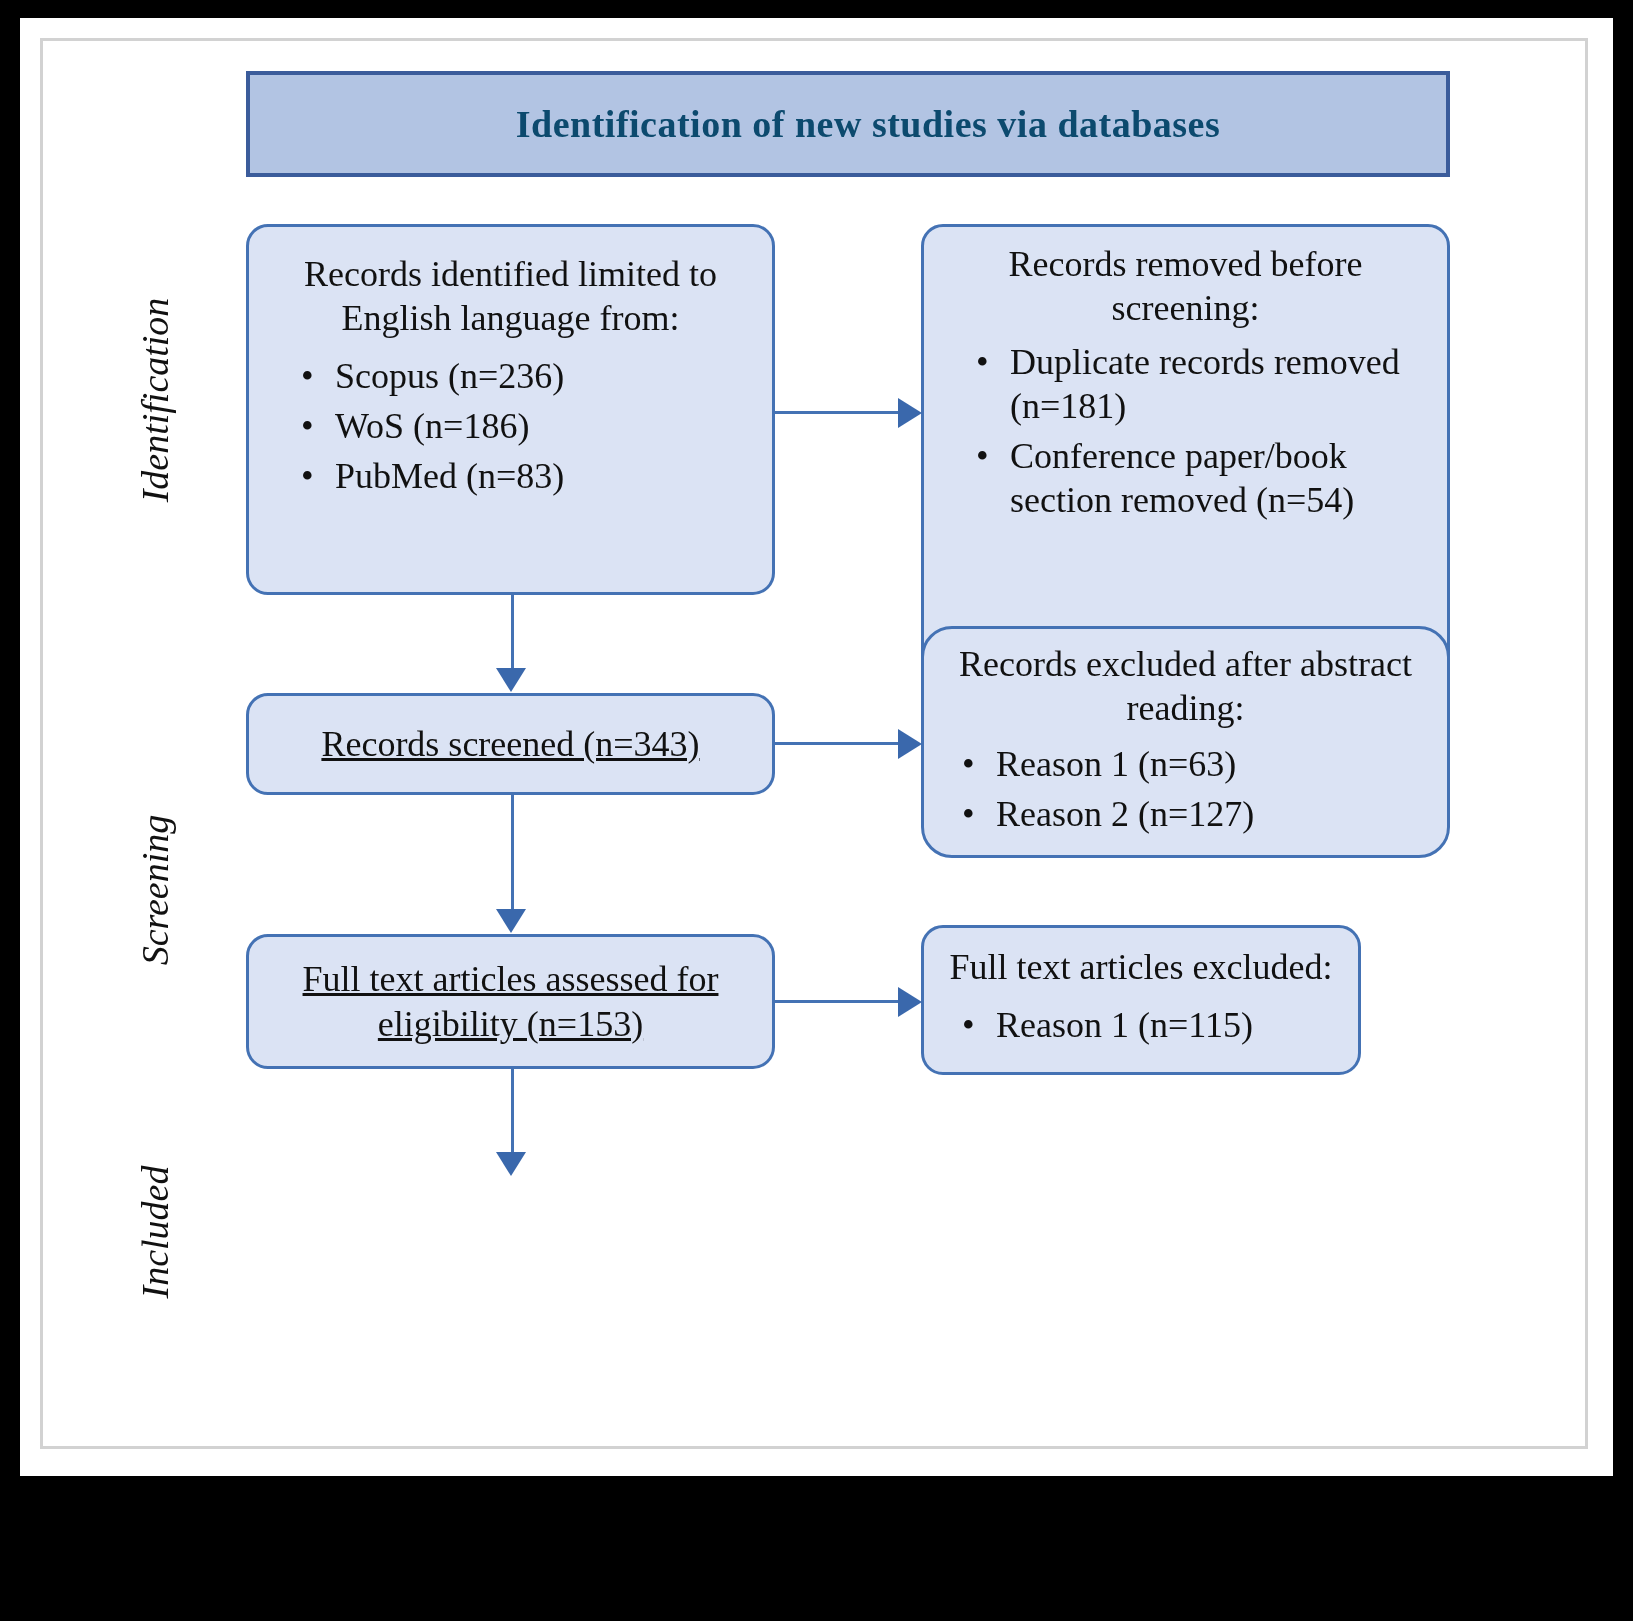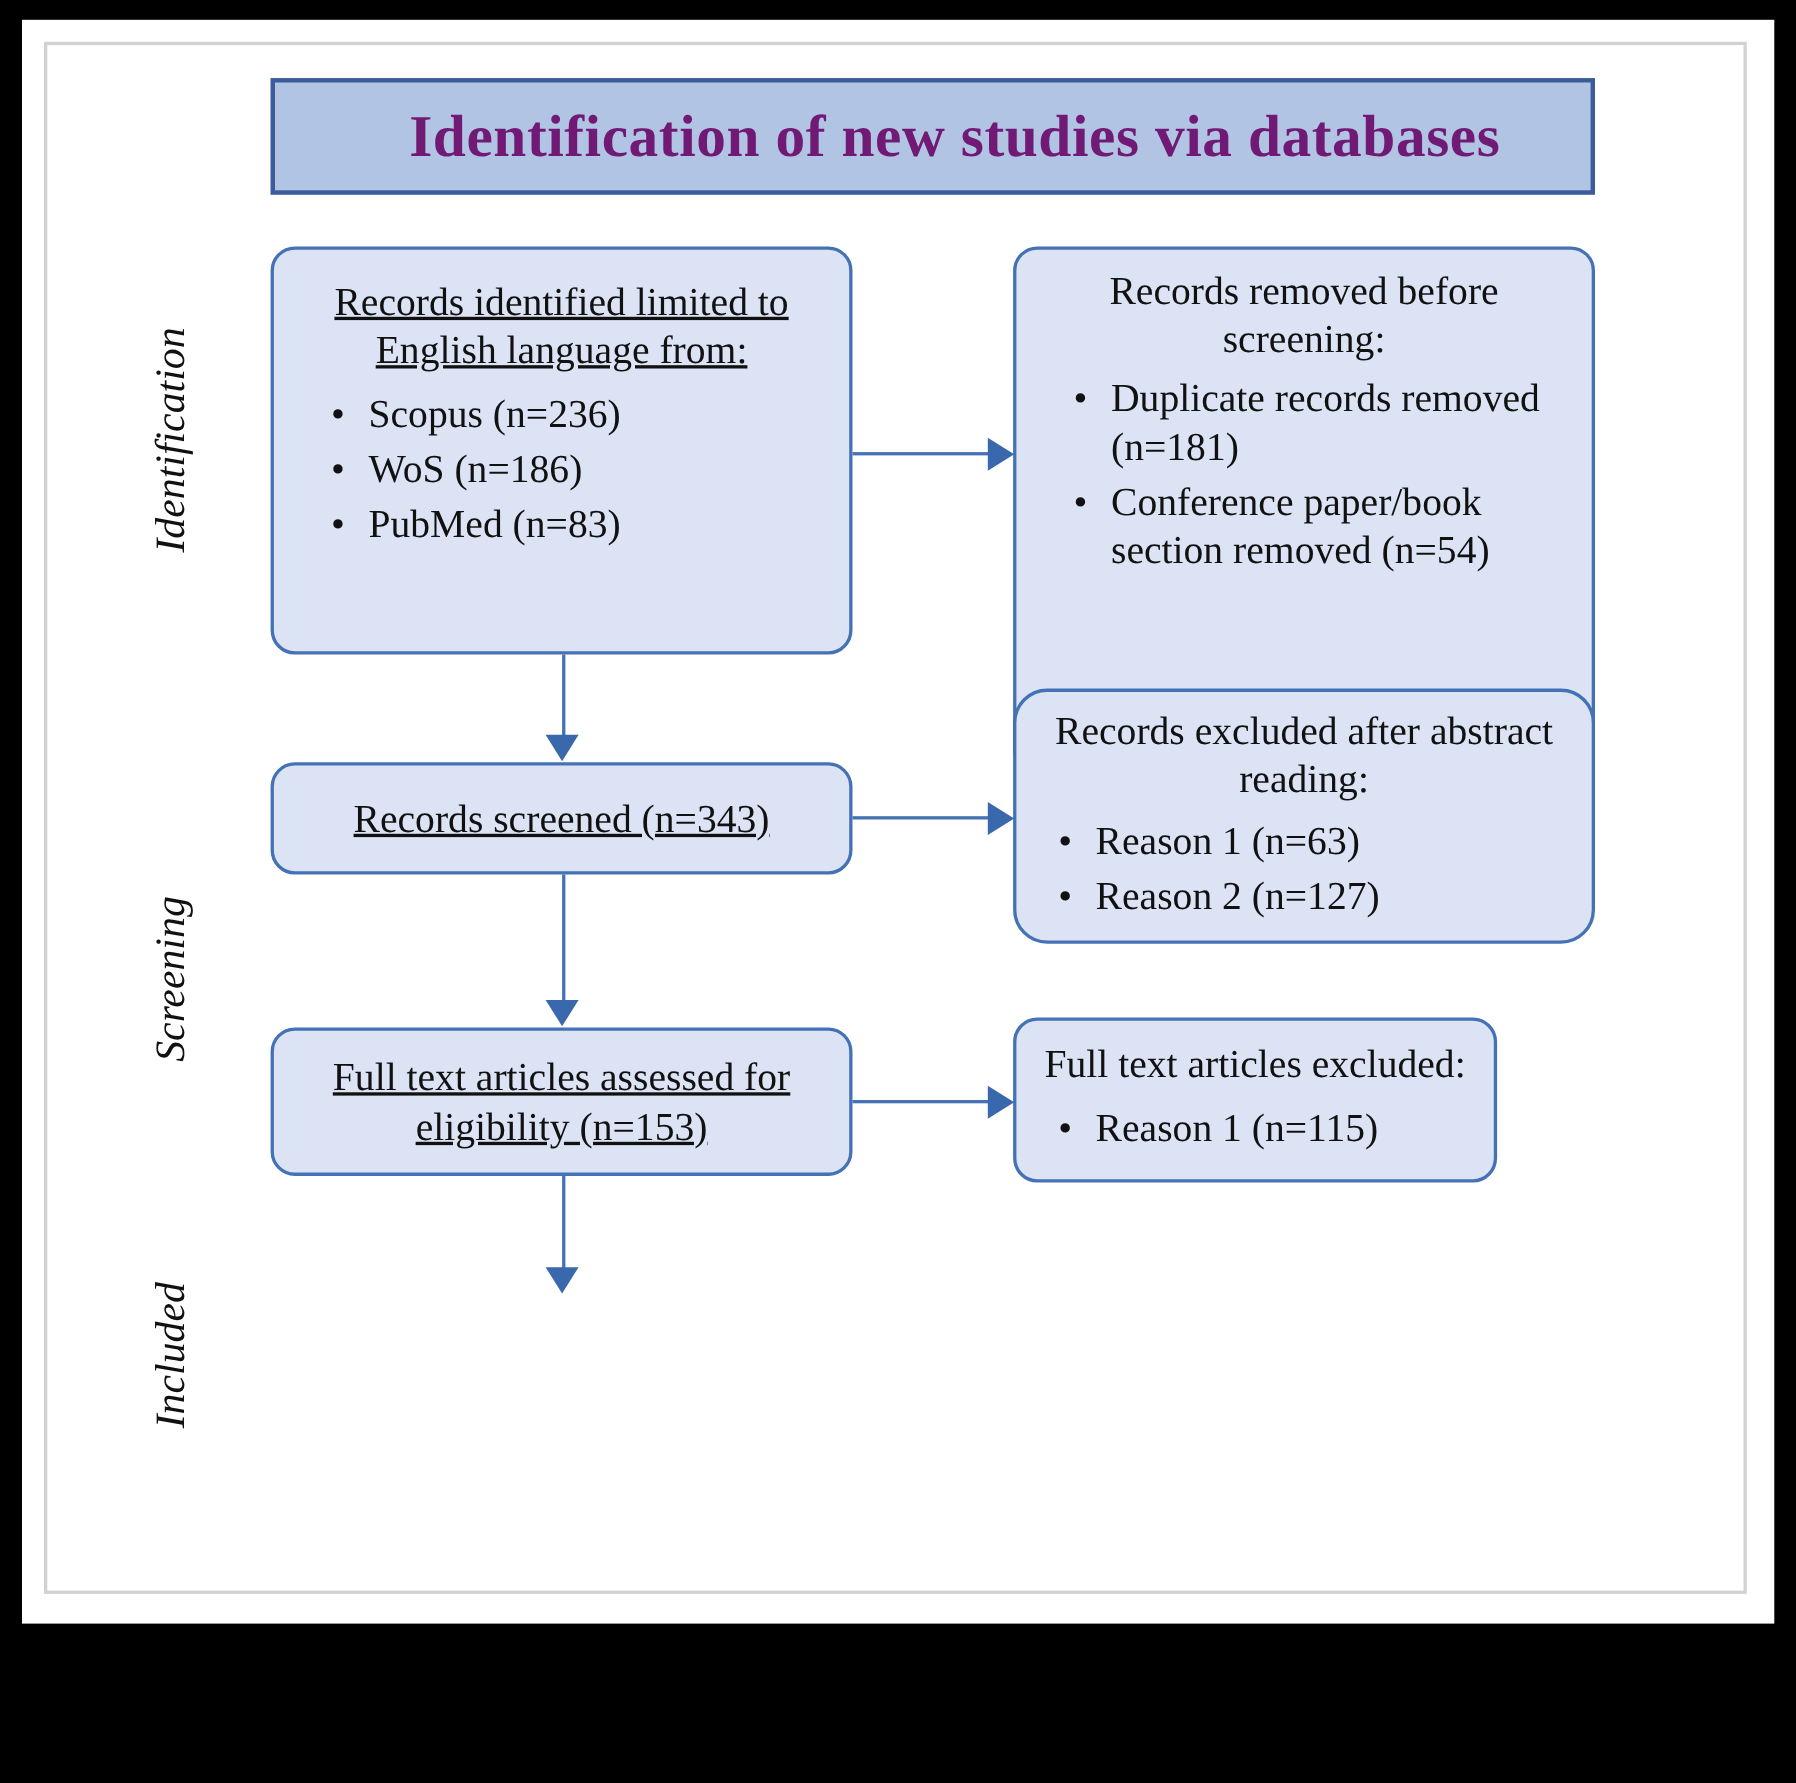--- a/index.html
+++ b/index.html
@@ -49,23 +49,23 @@
     left: 246px; top: 71px;
     width: 1204px; height: 106px;
     background: #b2c4e3;
     border: 4px solid #3b5c9b;
     box-sizing: border-box;
     display: flex;
     align-items: center;
     justify-content: center;
   }
   .title-bar .title-text {
-    font-size: 54px;
+    font-size: 38px;
     font-weight: bold;
-    color: #701a75;
+    color: #0c4a6e;
     letter-spacing: 0.5px;
     text-align: center;
     margin-left: 40px;
   }
 
   
   .node {
     position: absolute;
     background: #dbe3f4;
     border: 3px solid #4472b4;
@@ -104,21 +104,21 @@
     margin-top: 6px;
   }
   .bullets li .bullet-dot {
     position: absolute;
     left: 4px;
     top: 0;
   }
 
   
   #node-identified { left: 246px; top: 224px; width: 529px; height: 371px; }
-  #node-identified .node-head { padding-top: 26px; text-decoration: underline; }
+  #node-identified .node-head { padding-top: 26px; }
   #node-identified .bullets { margin-top: 14px; }
 
   #node-removed { left: 921px; top: 224px; width: 529px; height: 480px; }
   #node-removed .node-head { padding-top: 16px; }
   #node-removed .bullets { margin-top: 10px; }
 
   #node-screened { left: 246px; top: 693px; width: 529px; height: 102px; }
 
   #node-excluded-abstract { left: 921px; top: 626px; width: 529px; height: 232px; border-radius: 31px; }
   #node-excluded-abstract .node-head { padding-top: 14px; }

